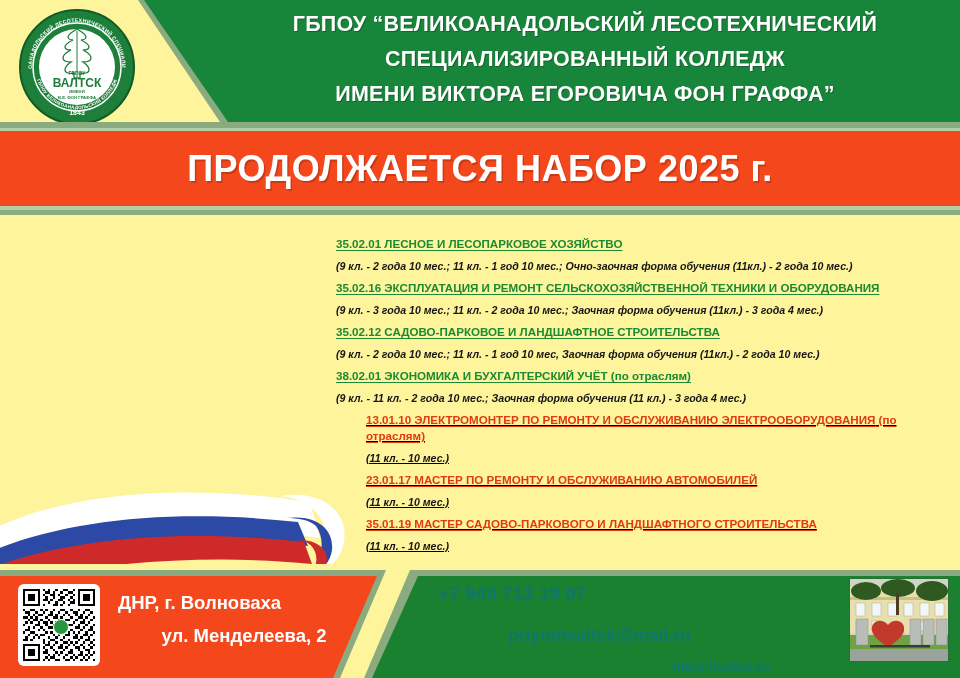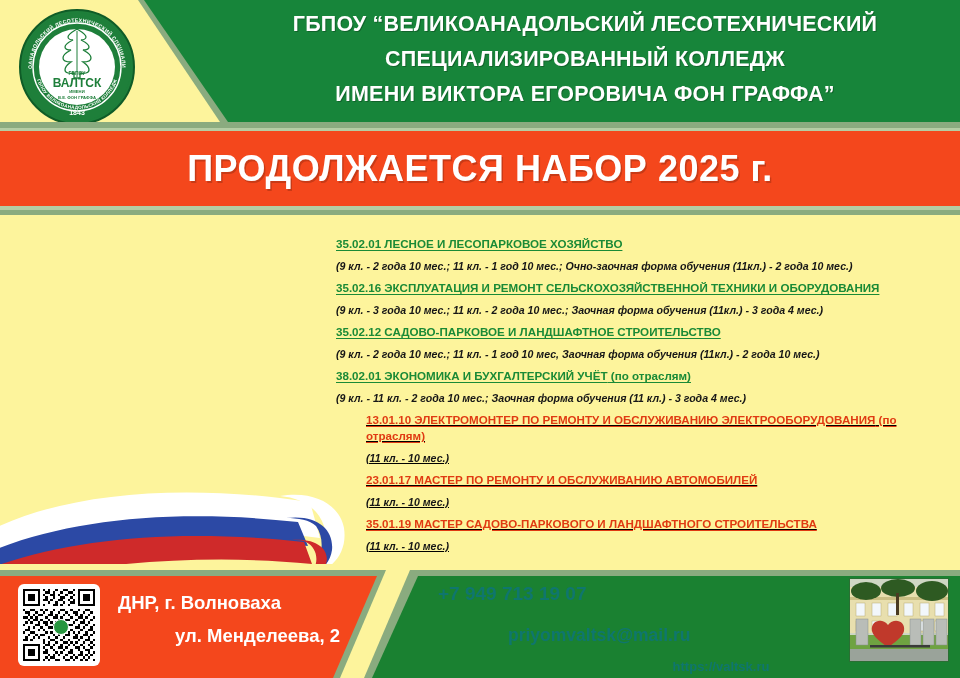--- a/index.html
+++ b/index.html
@@ -123,21 +123,21 @@
   .qr svg{display:block;}
   .qr .dot{
     position:absolute;left:35px;top:35px;width:14px;height:14px;border-radius:50%;
     background:#27963f;border:1.5px solid #ffffff;
   }
   .addr{
     position:absolute;left:110px;top:22px;width:230px;
     color:#ffffff;font-size:18.5px;font-weight:bold;line-height:33px;
   }
   .addr .l1{display:block;text-align:left;padding-left:8px;}
-  .addr .l2{display:block;text-align:right;padding-left:38px;}
+  .addr .l2{display:block;text-align:center;padding-left:38px;}
   .contacts{
     position:absolute;left:430px;top:14px;width:400px;
     color:#0f766e;font-weight:bold;
   }
   .contacts .phone{font-size:19px;line-height:31px;display:block;text-align:left;padding-left:8px;}
   .contacts .mail{font-size:17.5px;line-height:31px;display:block;text-align:left;padding-left:78px;margin-top:11px;}
   .contacts .site{font-size:13px;line-height:31px;display:block;text-align:center;padding-left:182px;}
   .minipic{
     position:absolute;left:849px;top:578px;width:98px;height:82px;
     overflow:hidden;border:1px solid #2a6f33;
@@ -294,21 +294,21 @@
       <div class="code green"><span>35.02.01 ЛЕСНОЕ И ЛЕСОПАРКОВОЕ ХОЗЯЙСТВО</span><span class="plain"></span></div>
       <div class="dur">(9 кл. - 2 года 10 мес.; 11 кл. - 1 год 10 мес.; Очно-заочная форма обучения (11кл.) - 2 года 10 мес.)</div>
     </div>
 
     <div class="prog">
       <div class="code green"><span>35.02.16 ЭКСПЛУАТАЦИЯ И РЕМОНТ СЕЛЬСКОХОЗЯЙСТВЕННОЙ ТЕХНИКИ И ОБОРУДОВАНИЯ</span><span class="plain"></span></div>
       <div class="dur">(9 кл. - 3 года 10 мес.; 11 кл. - 2 года 10 мес.; Заочная форма обучения (11кл.) - 3 года 4 мес.)</div>
     </div>
 
     <div class="prog">
-      <div class="code green"><span>35.02.12 САДОВО-ПАРКОВОЕ И ЛАНДШАФТНОЕ СТРОИТЕЛЬСТВО</span><span class="plain"></span></div>
+      <div class="code green"><span>35.02.12 САДОВО-ПАРКОВОЕ И ЛАНДШАФТНОЕ СТРОИТЕЛЬСТВА</span><span class="plain"></span></div>
       <div class="dur">(9 кл. - 2 года 10 мес.; 11 кл. - 1 год 10 мес, Заочная форма обучения (11кл.) - 2 года 10 мес.)</div>
     </div>
 
     <div class="prog">
       <div class="code green"><span>38.02.01 ЭКОНОМИКА И БУХГАЛТЕРСКИЙ УЧЁТ</span><span class="plain"> (по отраслям)</span></div>
       <div class="dur">(9 кл. - 11 кл. - 2 года 10 мес.; Заочная форма обучения (11 кл.) - 3 года 4 мес.)</div>
     </div>
 
     <div class="prog indent">
       <div class="code red"><span>13.01.10 ЭЛЕКТРОМОНТЕР ПО РЕМОНТУ И ОБСЛУЖИВАНИЮ ЭЛЕКТРООБОРУДОВАНИЯ</span><span class="plain"> (по отраслям)</span></div>

